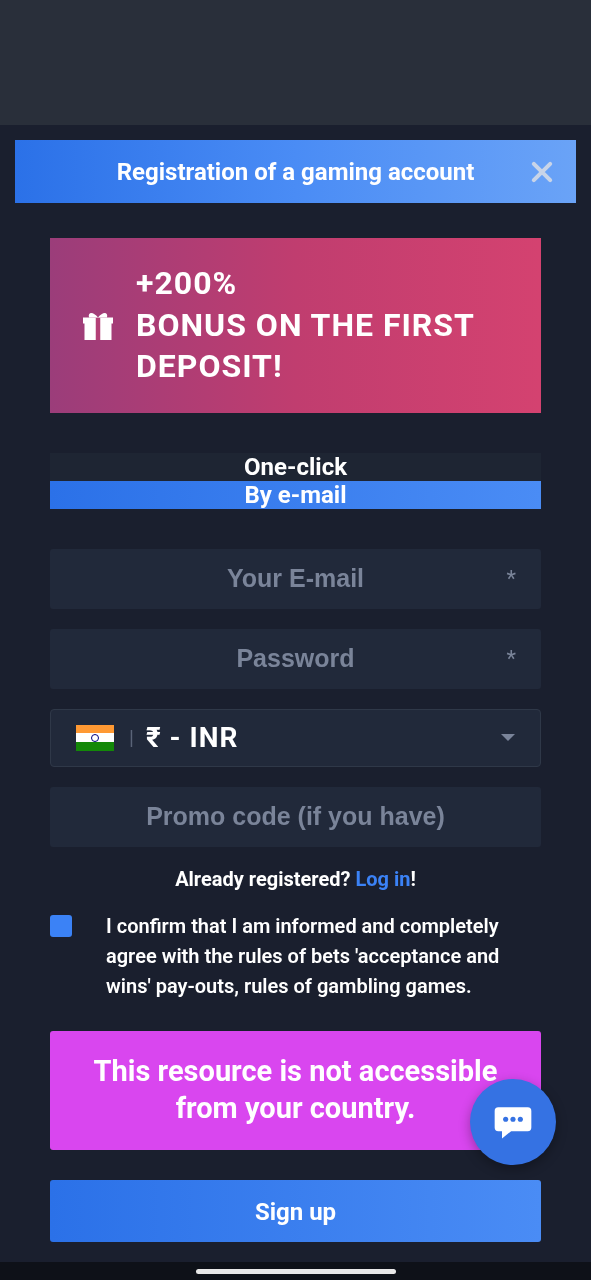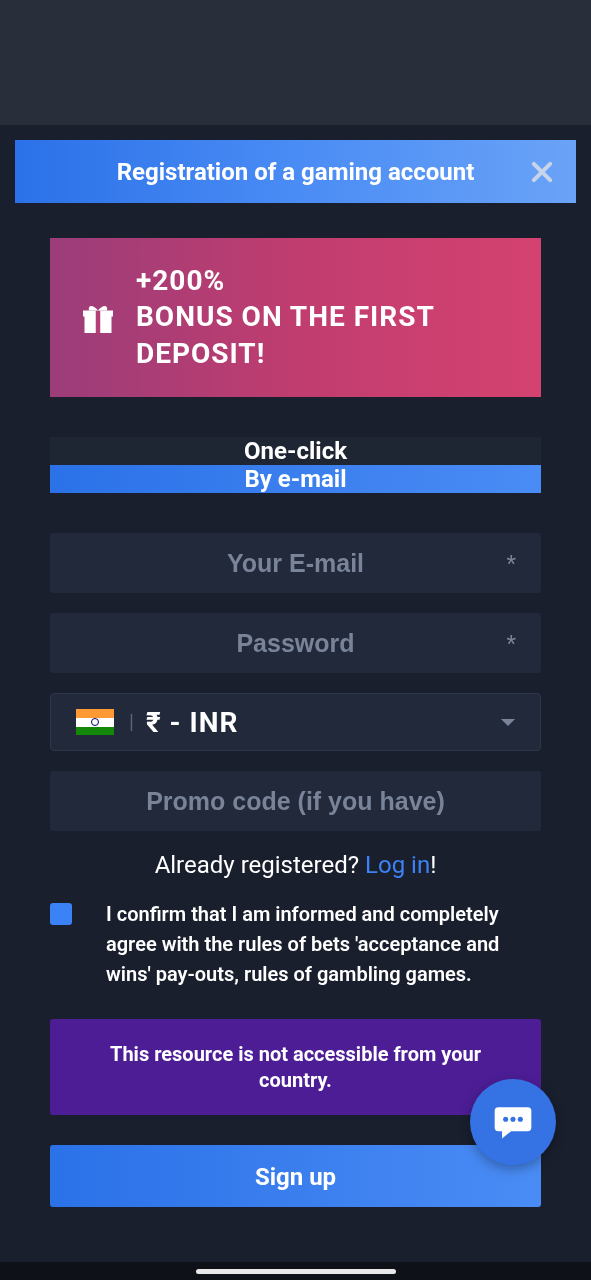--- a/index.html
+++ b/index.html
@@ -6,46 +6,46 @@
   html, body { width: 591px; height: 1280px; background: #1a1f2e; font-family: -apple-system, BlinkMacSystemFont, "Segoe UI", Roboto, Arial, sans-serif; overflow: hidden; }
   .top-bar { height: 125px; background: #292f3a; }
   .modal { padding: 0 15px; }
   .modal-header { background: linear-gradient(90deg, #2b71e8 0%, #4a8cf5 50%, #6aa3f7 100%); height: 63px; display: flex; align-items: center; justify-content: center; position: relative; margin-top: 15px; }
   .modal-title { color: #fff; font-size: 24px; font-weight: 700; }
   .close-btn { position: absolute; right: 18px; top: 50%; transform: translateY(-50%); width: 32px; height: 32px; cursor: pointer; display: flex; align-items: center; justify-content: center; }
   .close-btn svg { width: 28px; height: 28px; }
   .content { padding: 35px; }
   .bonus-banner { background: linear-gradient(90deg, #9b3d7a 0%, #c03d6f 50%, #d44270 100%); padding: 25px 30px; display: flex; align-items: center; gap: 20px; }
   .gift-icon { width: 36px; height: 36px; flex-shrink: 0; }
-  .bonus-text { color: #fff; font-size: 28px; font-weight: 700; letter-spacing: 1px; line-height: 1.3; }
+  .bonus-text { color: #fff; font-size: 32px; font-weight: 700; letter-spacing: 1px; line-height: 1.3; }
   .tabs { display: flex; margin-top: 40px; flex-direction: column; }
   .tab { flex: 1; height: 92px; display: flex; align-items: center; justify-content: center; font-size: 24px; font-weight: 700; cursor: pointer; }
   .tab-inactive { background: #1e2533; color: #fff; }
   .tab-active { background: linear-gradient(90deg, #2b71e8 0%, #4a8cf5 100%); color: #fff; }
   .form { margin-top: 40px; }
   .input-row { background: #21293a; height: 60px; margin-bottom: 20px; display: flex; align-items: center; padding: 0 25px; position: relative; border-radius: 3px; }
   .input-field { background: transparent; border: none; outline: none; color: #9aa3b2; font-size: 25px; font-weight: 600; width: 100%; text-align: center; }
   .input-field::placeholder { color: #7a8499; }
   .required-star { color: #7a8499; font-size: 22px; position: absolute; right: 25px; }
   .currency-row { background: #21293a; height: 58px; margin-bottom: 20px; display: flex; align-items: center; padding: 0 25px; border: 1px solid #2f3848; border-radius: 4px; position: relative; cursor: pointer; }
   .flag { width: 38px; height: 26px; display: flex; flex-direction: column; margin-right: 15px; }
   .flag-saffron { flex: 1; background: #ff9933; }
   .flag-white { flex: 1; background: #fff; display: flex; align-items: center; justify-content: center; }
   .flag-green { flex: 1; background: #138808; }
   .chakra { width: 8px; height: 8px; border: 1px solid #000080; border-radius: 50%; }
   .sep { color: #5a6478; font-size: 20px; margin-right: 12px; }
   .currency-text { color: #fff; font-size: 28px; font-weight: 700; letter-spacing: 1px; }
   .chevron-down { position: absolute; right: 25px; width: 0; height: 0; border-left: 7px solid transparent; border-right: 7px solid transparent; border-top: 7px solid #7a8499; }
   .check-promo-btn { background: linear-gradient(90deg, #2b71e8 0%, #4a8cf5 100%); height: 62px; display: flex; align-items: center; justify-content: center; color: #fff; font-size: 24px; font-weight: 700; cursor: pointer; border-radius: 3px; margin-bottom: 28px; }
-  .login-line { text-align: center; color: #fff; font-size: 24px; font-weight: 400; margin-bottom: 20px; }
+  .login-line { text-align: center; color: #fff; font-size: 20px; font-weight: 700; margin-bottom: 20px; }
   .login-link { color: #3b82f6; cursor: pointer; }
   .consent-row { display: flex; gap: 34px; margin-bottom: 30px; }
   .checkbox { width: 22px; height: 22px; background: #3b82f6; border-radius: 3px; flex-shrink: 0; margin-top: 4px; cursor: pointer; }
   .consent-text { color: #fff; font-size: 20px; font-weight: 600; line-height: 1.5; }
-  .error-banner { background: #4c1d95; padding: 22px 30px; text-align: center; color: #fff; font-size: 20px; font-weight: 700; border-radius: 3px; margin-bottom: 30px; line-height: 1.3; }
+  .error-banner { background: #d946ef; padding: 22px 30px; text-align: center; color: #fff; font-size: 29px; font-weight: 700; border-radius: 3px; margin-bottom: 30px; line-height: 1.3; }
   .signup-btn { background: linear-gradient(90deg, #2b71e8 0%, #4a8cf5 100%); height: 62px; display: flex; align-items: flex-start; justify-content: center; padding-top: 18px; color: #fff; font-size: 24px; font-weight: 700; cursor: pointer; border-radius: 3px; }
   .chat-fab { position: absolute; right: 35px; bottom: 115px; width: 86px; height: 86px; background: #3572e3; border-radius: 50%; display: flex; align-items: center; justify-content: center; cursor: pointer; box-shadow: 0 4px 12px rgba(0,0,0,0.3); }
   .chat-fab svg { width: 44px; height: 44px; }
   .home-indicator { position: absolute; bottom: 6px; left: 50%; transform: translateX(-50%); width: 200px; height: 5px; background: #e8e8e8; border-radius: 3px; }
   .bottom-edge { position: absolute; bottom: 0; left: 0; right: 0; height: 18px; background: #0e1118; }
 </style>
 </head>
 <body>
 
 <div class="top-bar"></div>

